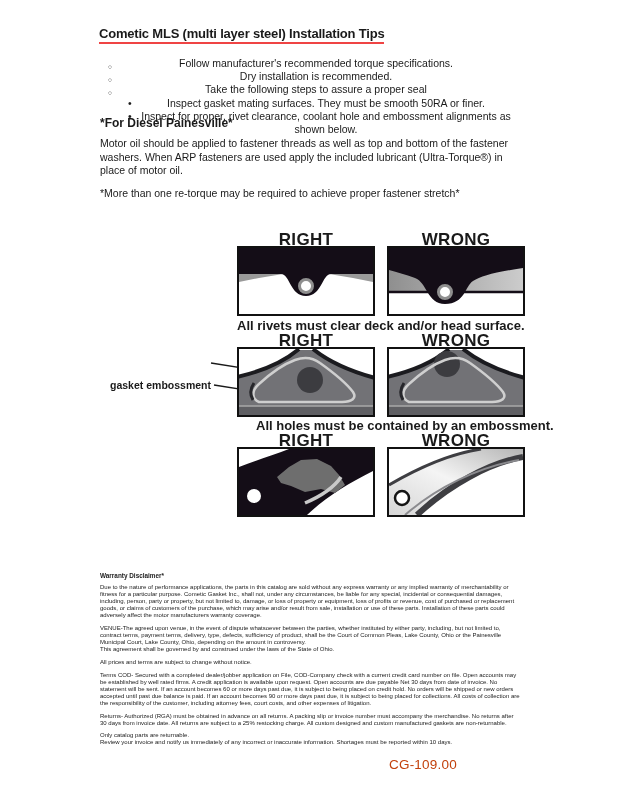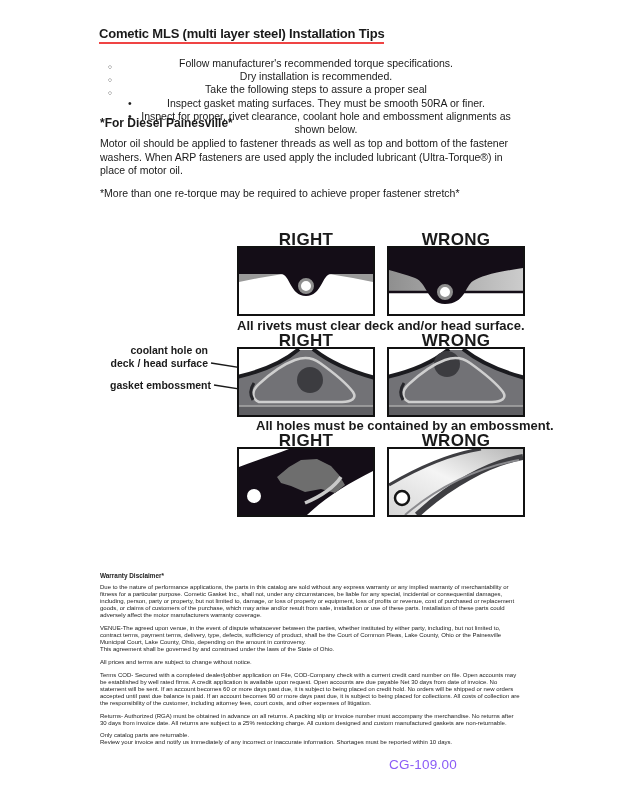--- a/index.html
+++ b/index.html
@@ -33,21 +33,21 @@
 
   
   .sidelabel{position:absolute;font-size:10.5px;font-weight:bold;text-align:right;line-height:12.5px;}
   #leader-lines{position:absolute;left:0;top:330px;pointer-events:none;}
 
   
   .disclaimer{position:absolute;left:100px;top:572px;width:420px;font-size:6px;line-height:7.1px;color:#222;}
   .disclaimer h3{margin:0 0 5px 0;font-size:6.4px;font-weight:bold;}
   .disclaimer p{margin:0 0 5.5px 0;white-space:pre-line;}
 
-  .footer-code{position:absolute;left:389px;top:757px;font-size:13.5px;letter-spacing:0.2px;color:#8b5cf6;}
+  .footer-code{position:absolute;left:389px;top:757px;font-size:13.5px;letter-spacing:0.2px;color:#c2410c;}
 </style>
 </head>
 <body>
 
 <div id="page">
 
   <div class="doc-title">Cometic MLS (multi layer steel) Installation Tips</div>
 
   <div class="tips">
     <ul>
@@ -94,24 +94,20 @@
         <path d="M0,0 H134 V20 C106,24 92,28 84,33 C76,38 76,56 56,56 C38,56 38,34 26,30 C18,27 8,24 0,22 Z" fill="#140d17"></path>
         <circle cx="56" cy="44" r="6.5" fill="#ffffff" stroke="#8f8f8f" stroke-width="3"></circle>
       </svg>
     </div>
   </div>
   <div class="dgcaption" style="left:237px;top:319px;">All rivets must clear deck and/or head surface.</div>
 
   <div class="dglabels" style="top:331px;">
     <span>RIGHT</span>
     <span>WRONG</span>
-  </div>
-  <div class="sidelabel" style="left:98px;top:344px;width:110px;">
-    <span>coolant hole on</span><br>
-    <span>deck / head surface</span>
   </div>
   <div class="sidelabel" style="left:98px;top:379px;width:113px;">
     <span>gasket embossment</span>
   </div>
   <svg id="leader-lines" width="618" height="100">
     <line x1="211" y1="33" x2="300" y2="47" stroke="#1a1a1a" stroke-width="1.3"></line>
     <line x1="214" y1="55" x2="259" y2="62" stroke="#1a1a1a" stroke-width="1.3"></line>
   </svg>
   <div class="dgrow" style="top:347px;">
     <div class="panel">

